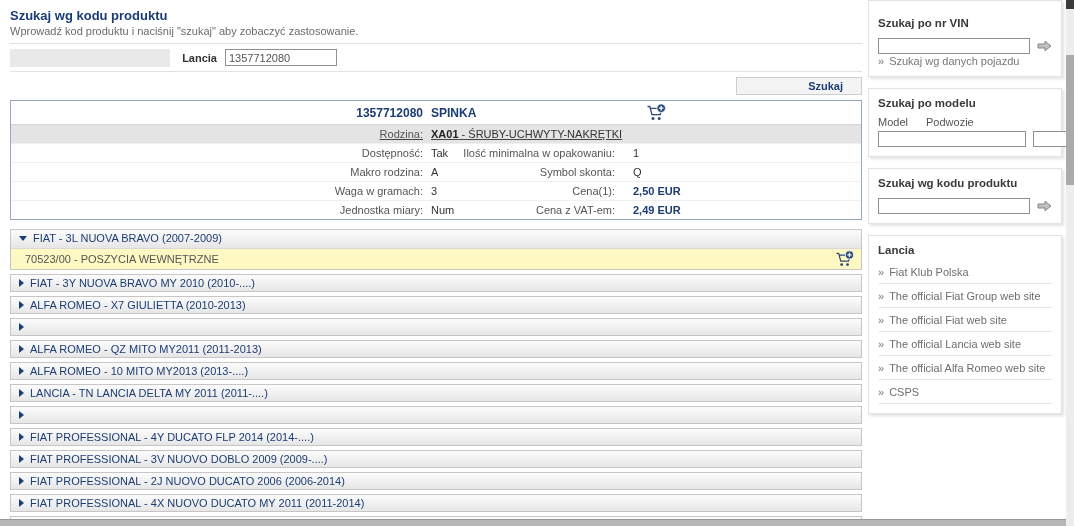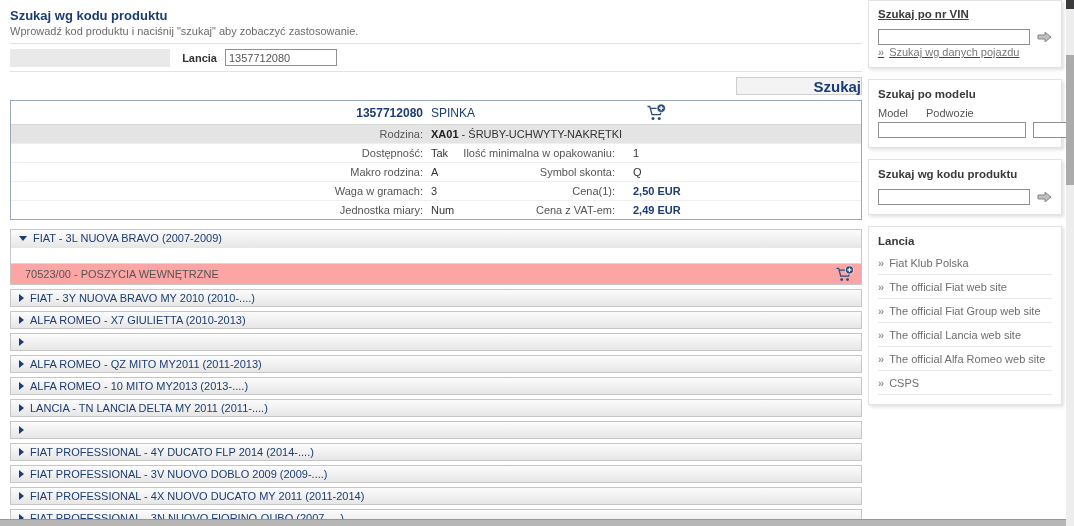--- a/index.html
+++ b/index.html
@@ -18,50 +18,50 @@
   .page-sub   { margin-top:2px; color:#6b6b6b; }
   .rule { border:none; border-top:1px solid #e2e2e2; margin-top:6px; }
   .form-row { position:relative; height:24px; margin-top:3px; }
   .label-bg { position:absolute; left:0; top:2px; width:160px; height:18px; background:#e9e9e9; }
   .code-label { position:absolute; left:0; top:5px; width:207px; text-align:right; font-weight:bold; color:#333; }
   .code-input { position:absolute; left:215px; top:2px; width:112px; height:17px;
     border:1px solid #919191; font-family:"Liberation Sans",sans-serif; font-size:11px; color:#555; padding:0 3px; background:#fff; }
   .btn-row { position:relative; height:26px; margin-top:2px; }
   .search-btn { position:absolute; right:0; top:3px; width:126px; height:18px;
     background:#f3f3f3; border:1px solid #cfcfcf; font-family:"Liberation Sans",sans-serif;
-    font-size:15px; font-weight:bold; color:#1b3c74; text-align:right; cursor:pointer; }
+    font-size:11px; font-weight:bold; color:#1b3c74; text-align:right; padding-right:18px; cursor:pointer; }
   
   .panel { border:1px solid #97a8c0; background:#fff; }
   .panel-header { position:relative; display:grid; grid-template-columns:420px 1fr; height:23px; align-items:center; }
   .part-code { text-align:right; font-weight:bold; color:#1b3c74; font-size:12px; padding-right:8px; }
-  .part-name { font-weight:normal; color:#1b3c74; font-size:12px; }
+  .part-name { font-weight:bold; color:#1b3c74; font-size:12px; }
   .cart-abs { position:absolute; left:635px; top:2px; cursor:pointer; }
   .p-row { display:grid; grid-template-columns:420px 1fr 238px; height:19px; align-items:center; border-top:1px solid #efefef; }
-  .p-row.family { background:#e4e4e4; border-top:1px solid #d6d6d6; grid-template-columns:420px 1fr; }
+  .p-row.family { background:#e4e4e4; border-top:1px solid #d6d6d6; grid-template-columns:420px 1fr;text-decoration:underline; }
   .p-label { text-align:right; color:#555; padding-right:8px; }
   .p-mid { display:flex; justify-content:space-between; align-items:center; }
   .p-lval { color:#333; }
   .p-rlabel { color:#555; padding-right:8px; }
   .p-rval { padding-left:10px; color:#333; }
   .p-rval.price { font-weight:bold; color:#1b3c74; }
   .fam-code { font-weight:bold; color:#222; }
   
   .veh-list { margin-top:9px; }
   .veh-bar {
     position:relative; height:18px; line-height:17px; margin-top:4px;
     border:1px solid #c6c6c6; background:linear-gradient(#fcfcfc,#e6e6e6);
     font-weight:normal; color:#1b3c74; padding-left:8px; cursor:pointer;
   }
   .veh-group { margin-top:0; border:1px solid #c6c6c6; }
   .veh-group .veh-bar { border:none; margin-top:0; }
   .tri { display:inline-block; width:0; height:0; margin-right:6px; vertical-align:middle; position:relative; top:-1px; }
   .tri.right { border-top:4px solid transparent; border-bottom:4px solid transparent; border-left:5px solid #1b3c74; }
   .tri.down  { border-left:4px solid transparent; border-right:4px solid transparent; border-top:5px solid #1b3c74; }
-  .veh-sub { position:relative; height:21px; line-height:20px; background:#fca5a5; border-top:1px solid #d9d9d9;
-    color:#555; padding-left:14px; cursor:pointer;margin-top:15px; }
+  .veh-sub { position:relative; height:21px; line-height:20px; background:#fef9c3; border-top:1px solid #d9d9d9;
+    color:#555; padding-left:14px; cursor:pointer; }
   .veh-sub .cart-sub { position:absolute; right:6px; top:1px; }
   
   #sidebar { position:absolute; left:868px; top:0; width:194px; }
   .card { background:#fff; border:1px solid #e2e2e2; box-shadow:2px 2px 3px rgba(0,0,0,0.12);
     padding:8px 9px 9px 9px; margin-bottom:11px; }
   .card-title { font-weight:bold; color:#3a3a3a; font-size:11.5px; }
   .input-row { display:flex; align-items:center; margin-top:9px; gap:7px; }
   .side-input { height:16px; border:1px solid #8f8f8f; background:#fff; flex:1;
     font-family:"Liberation Sans",sans-serif; font-size:11px; padding:0 2px; }
   .side-input.small { flex:0 0 40px; }
@@ -176,27 +176,28 @@
 
     <div class="veh-bar"><span class="tri right"></span><span>FIAT - 3Y NUOVA BRAVO MY 2010 (2010-....)</span></div>
     <div class="veh-bar"><span class="tri right"></span><span>ALFA ROMEO - X7 GIULIETTA (2010-2013)</span></div>
     <div class="veh-bar"><span class="tri right"></span></div>
     <div class="veh-bar"><span class="tri right"></span><span>ALFA ROMEO - QZ MITO MY2011 (2011-2013)</span></div>
     <div class="veh-bar"><span class="tri right"></span><span>ALFA ROMEO - 10 MITO MY2013 (2013-....)</span></div>
     <div class="veh-bar"><span class="tri right"></span><span>LANCIA - TN LANCIA DELTA MY 2011 (2011-....)</span></div>
     <div class="veh-bar"><span class="tri right"></span></div>
     <div class="veh-bar"><span class="tri right"></span><span>FIAT PROFESSIONAL - 4Y DUCATO FLP 2014 (2014-....)</span></div>
     <div class="veh-bar"><span class="tri right"></span><span>FIAT PROFESSIONAL - 3V NUOVO DOBLO 2009 (2009-....)</span></div>
+    <div class="veh-bar"><span class="tri right"></span><span>FIAT PROFESSIONAL - 2J NUOVO DUCATO 2006 (2006-2014)</span></div>
     <div class="veh-bar"><span class="tri right"></span><span>FIAT PROFESSIONAL - 4X NUOVO DUCATO MY 2011 (2011-2014)</span></div>
     <div class="veh-bar"><span class="tri right"></span><span>FIAT PROFESSIONAL - 3N NUOVO FIORINO-QUBO (2007-....)</span></div>
   </div>
 </div>
 
 <div id="sidebar">
-  <div class="card" style="padding-top:7px;text-decoration:underline;">
+  <div class="card" style="padding-top:16px;">
     <div class="card-title">Szukaj po nr VIN</div>
     <div class="input-row">
       <input class="side-input" style="">
       <button class="go-btn">
         <svg width="15" height="12" viewBox="0 0 15 12">
             <path d="M1 4 h7 V1.2 L14 6 L8 10.8 V8 H1 z" fill="#c0c0c0" stroke="#858585" stroke-width="1"></path>
           </svg>
       </button>
     </div>
     <div class="side-link"><span class="chev">»</span><span>Szukaj wg danych pojazdu</span></div>
@@ -224,22 +225,22 @@
             <path d="M1 4 h7 V1.2 L14 6 L8 10.8 V8 H1 z" fill="#c0c0c0" stroke="#858585" stroke-width="1"></path>
           </svg>
       </button>
     </div>
   </div>
 
   <div class="card">
     <div class="card-title">Lancia</div>
     <div class="links-list">
       <div class="link-item"><span class="chev">»</span><span>Fiat Klub Polska</span></div>
+      <div class="link-item"><span class="chev">»</span><span>The official Fiat Group web site</span></div>
       <div class="link-item"><span class="chev">»</span><span>The official Fiat web site</span></div>
-      <div class="link-item"><span class="chev">»</span><span>The official Fiat Group web site</span></div>
       <div class="link-item"><span class="chev">»</span><span>The official Lancia web site</span></div>
       <div class="link-item"><span class="chev">»</span><span>The official Alfa Romeo web site</span></div>
       <div class="link-item"><span class="chev">»</span><span>CSPS</span></div>
     </div>
   </div>
 </div>
 
 <div class="bottom-bar"></div>
 <div class="scrollbar">
   <div class="scroll-top-btn"></div>

